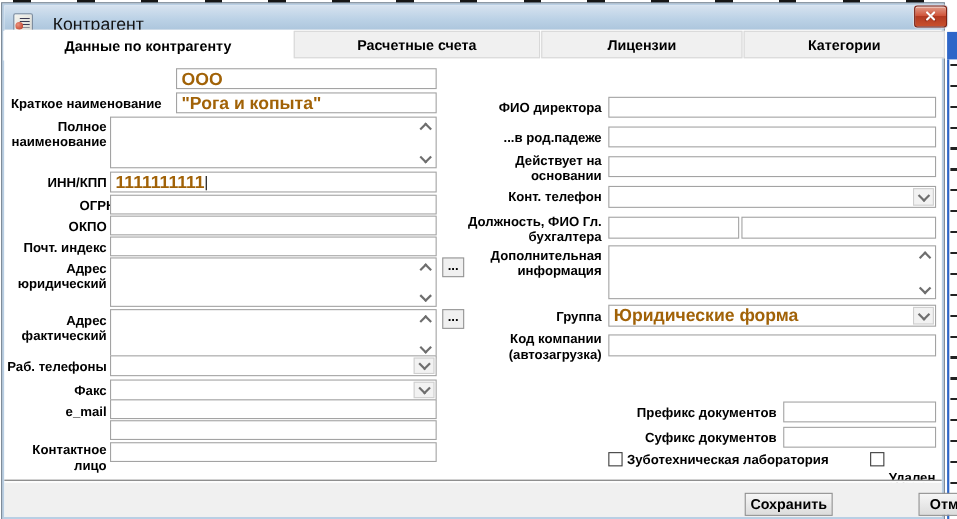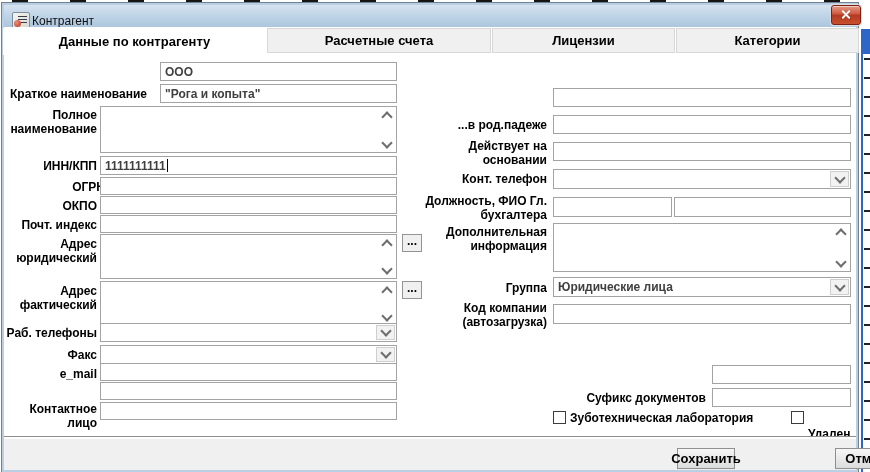--- a/index.html
+++ b/index.html
@@ -12,21 +12,21 @@
   .bg-right-block{position:absolute;left:861px;top:29px;width:9px;height:25px;background:#2e66c8;}
   .bg-right-line{position:absolute;left:861px;top:54px;width:2px;height:418px;background:#2e66c8;}
   .bg-right-ticks{position:absolute;left:864px;top:58px;width:6px;height:414px;
     background:repeating-linear-gradient(180deg,#222 0 2px,transparent 2px 19px);}
   
   .dlg-frame{position:absolute;left:2px;top:3px;width:852px;height:465px;
     border:2px solid #b9cfe4;outline:1px solid #72808f;background:#fff;}
   .titlebar{position:absolute;left:4px;top:5px;width:852px;height:22px;
     background:linear-gradient(180deg,#d6e2ef 0%,#bcd2e6 55%,#adc6dd 100%);
     border-bottom:1px solid #9db4ca;}
-  .title-text{position:absolute;left:28px;top:9px;font-size:12px;color:#111;}
+  .title-text{position:absolute;left:44px;top:9px;font-size:16px;color:#111;}
   .app-icon{position:absolute;left:8px;top:7px;width:16px;height:15px;border:1px solid #7d8da0;
     border-radius:2px;background:linear-gradient(135deg,#f5f5f0 0%,#d8d8d2 100%);}
   .app-icon .doc-lines{position:absolute;left:5px;top:3px;width:9px;height:9px;
     background:repeating-linear-gradient(180deg,#3a3a52 0 1px,transparent 1px 3px);}
   .app-icon .seal{position:absolute;left:1px;bottom:1px;width:7px;height:7px;border-radius:50%;
     background:radial-gradient(circle at 35% 35%,#e9907c,#b8341c);}
   .close-btn{position:absolute;left:831px;top:5px;width:28px;height:18px;border-radius:3px;
     border:1px solid #7e2012;background:linear-gradient(180deg,#e09c8a 0%,#d1573d 45%,#b23a22 50%,#c9502d 100%);
     box-shadow:inset 0 1px 0 rgba(255,255,255,.5),0 0 0 1px #d8dee6;}
   .close-x{position:absolute;left:8px;top:3px;width:11px;height:11px;}
@@ -43,21 +43,21 @@
   
   .content{position:absolute;left:4px;top:54px;width:852px;height:382px;background:#fff;}
   .separator{position:absolute;left:4px;top:436px;width:852px;height:3px;
     background:linear-gradient(180deg,#8f8f8f 0 1px,#fdfdfd 1px 3px);}
   .footer{position:absolute;left:4px;top:439px;width:852px;height:31px;background:#f0f0f0;}
   
   .lbl{position:absolute;font-size:12px;font-weight:bold;color:#000;line-height:14px;white-space:nowrap;}
   .lbl.wrap{white-space:normal;}
   .lbl.r{text-align:right;}
   .tb{position:absolute;background:#fff;border:1px solid #a3a3a3;box-sizing:border-box;
-    font-size:12px;font-weight:bold;color:#404040;padding:1px 4px;overflow:hidden;white-space:nowrap;}
+    font-size:16px;font-weight:bold;color:#a16207;padding:1px 4px;overflow:hidden;white-space:nowrap;}
   .tb .val{display:inline-block;vertical-align:middle;line-height:14px;}
   .caret{display:inline-block;width:1px;height:13px;background:#000;vertical-align:middle;margin-left:1px;}
   .cbtn{position:absolute;right:1px;top:1px;bottom:1px;width:19px;background:#f2f2f2;
     border:1px solid #cfcfcf;box-sizing:border-box;display:flex;align-items:center;justify-content:center;}
   .chev{width:6px;height:6px;border-right:2px solid #6e6e6e;border-bottom:2px solid #6e6e6e;
     transform:rotate(45deg);margin-top:-3px;}
   .chev.up{transform:rotate(-135deg);margin-top:3px;}
   .ta .scroll{position:absolute;right:3px;width:12px;height:10px;display:flex;align-items:center;justify-content:center;}
   .ta .scroll.top{top:3px;}
   .ta .scroll.bottom{bottom:3px;}
@@ -187,20 +187,21 @@
   <div class="lbl r" style="left:5px;top:386px;width:92px;margin-left:31px;">URL</div>
   <div class="tb" style="left:100px;top:382px;width:297px;height:18px;">
     <span class="val"></span>
   </div>
 
   <div class="lbl r wrap" style="left:5px;top:402px;width:92px;">Контактное лицо</div>
   <div class="tb" style="left:100px;top:402px;width:297px;height:18px;">
     <span class="val"></span>
   </div>
 
+  <div class="lbl r" style="left:427px;top:91px;width:120px;">ФИО директора</div>
   <div class="tb" style="left:553px;top:88px;width:298px;height:19px;">
     <span class="val"></span>
   </div>
 
   <div class="lbl r" style="left:427px;top:118px;width:120px;">...в род.падеже</div>
   <div class="tb" style="left:553px;top:115px;width:298px;height:19px;">
     <span class="val"></span>
   </div>
 
   <div class="lbl r wrap" style="left:427px;top:139px;width:120px;">Действует на основании</div>
@@ -230,44 +231,45 @@
     <span class="scroll top">
         <span class="chev up"></span>
       </span>
     <span class="scroll bottom">
         <span class="chev"></span>
       </span>
   </div>
 
   <div class="lbl r" style="left:427px;top:281px;width:120px;">Группа</div>
   <div class="tb" style="left:553px;top:277px;width:298px;height:20px;">
-    <span class="val">Юридические лица</span>
+    <span class="val">Юридические форма</span>
     <span class="cbtn">
         <span class="chev"></span>
       </span>
   </div>
 
   <div class="lbl r wrap" style="left:427px;top:301px;width:120px;">Код компании (автозагрузка)</div>
   <div class="tb" style="left:553px;top:304px;width:298px;height:20px;">
     <span class="val"></span>
   </div>
 
+  <div class="lbl r" style="left:560px;top:368px;width:146px;">Префикс документов</div>
   <div class="tb" style="left:712px;top:365px;width:139px;height:19px;">
     <span class="val"></span>
   </div>
 
   <div class="lbl r" style="left:560px;top:391px;width:146px;">Суфикс документов</div>
   <div class="tb" style="left:712px;top:388px;width:139px;height:19px;">
     <span class="val"></span>
   </div>
 
   <div class="cb" style="left:553px;top:411px;"></div>
   <div class="lbl" style="left:570px;top:411px;">Зуботехническая лаборатория</div>
 
   <div class="cb" style="left:791px;top:411px;"></div>
   <div class="lbl" style="left:808px;top:427px;">Удален</div>
 
   <div class="separator"></div>
   <div class="footer"></div>
-  <div class="btn" style="left:677px;top:448px;width:58px;">Сохранить</div>
+  <div class="btn" style="left:677px;top:448px;width:80px;">Сохранить</div>
   <div class="btn" style="left:821px;top:448px;width:69px;margin-left:14px;">Отмена</div>
 
 </div>
 
 </body></html>

